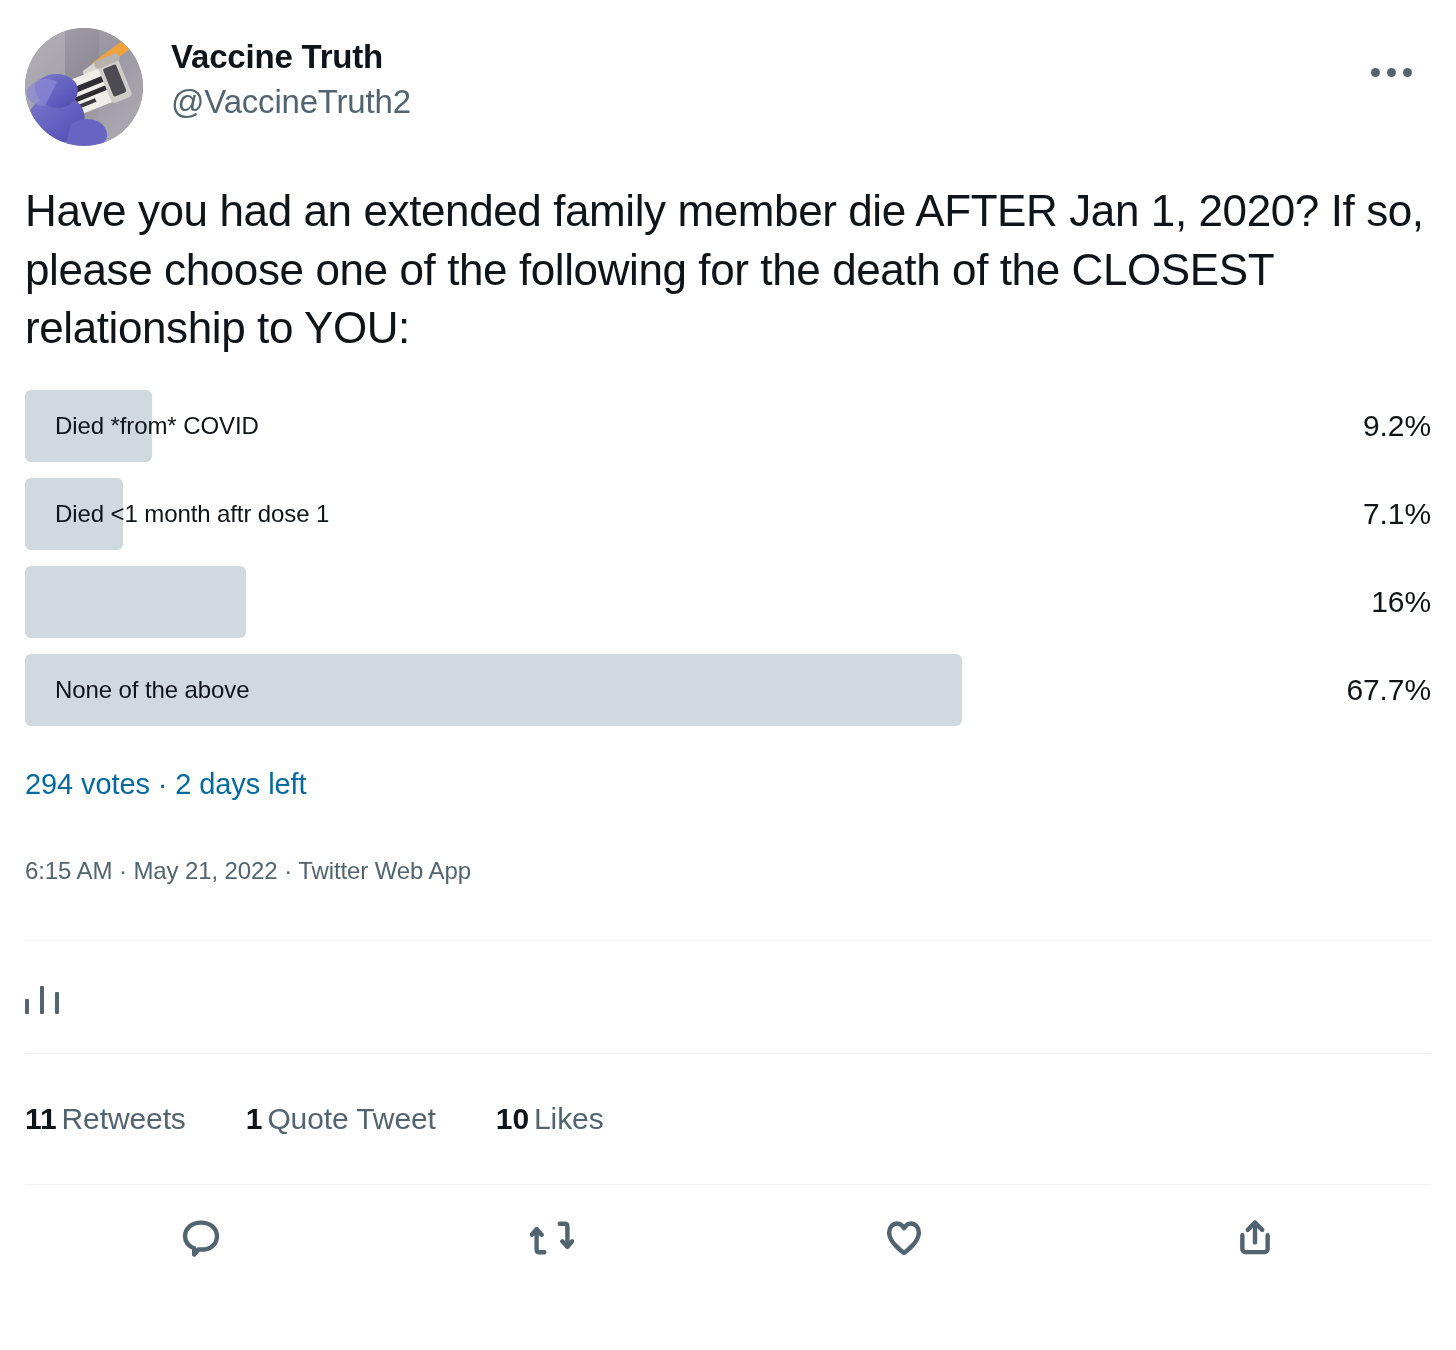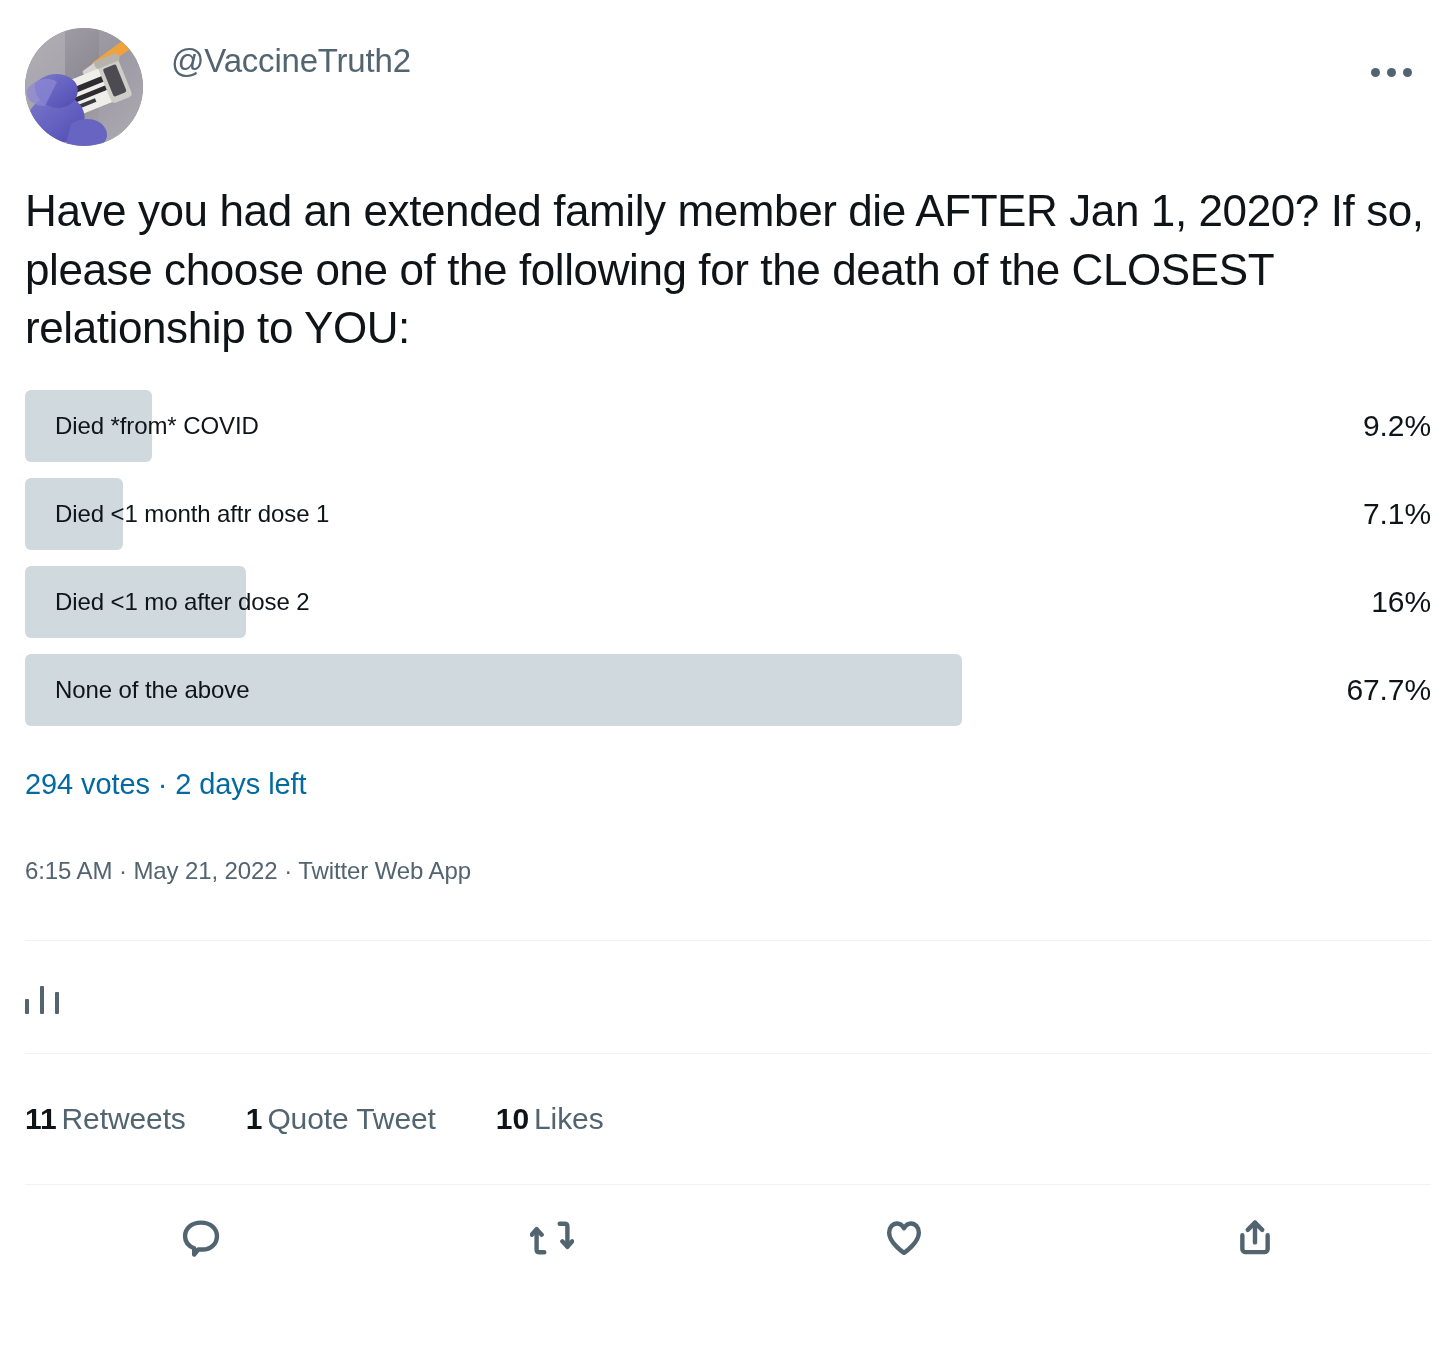--- a/index.html
+++ b/index.html
@@ -286,20 +286,21 @@
 
           <path d="M4 84 C16 64 36 62 50 72 C62 80 62 96 54 106 C42 120 10 118 2 104 Z" fill="url(#glove)"></path>
           <path d="M10 56 C22 42 42 44 50 54 C56 62 52 74 42 78 C28 84 8 74 10 56 Z" fill="url(#glove)"></path>
           <path d="M46 96 C58 88 74 90 80 100 C86 110 78 120 64 120 L40 120 Z" fill="#6865c2"></path>
           <path d="M2 62 C10 50 24 48 32 54 L20 78 C10 78 0 72 2 62 Z" fill="#8b88d3" opacity="0.75"></path>
         </g>
       </svg>
     </div>
 
     <div class="identity">
+      <div class="display-name">Vaccine Truth</div>
       <div class="handle">@VaccineTruth2</div>
     </div>
   </div>
 
   <div class="more-btn">
     <span class="dot"></span>
     <span class="dot"></span>
     <span class="dot"></span>
   </div>
 
@@ -320,21 +321,20 @@
         <div class="poll-fill" style="width: 7.1%; background: rgb(207, 217, 222);"></div>
       </div>
       <div class="poll-label">Died &lt;1 month aftr dose 1</div>
       <div class="poll-pct">7.1%</div>
     </div>
 
     <div class="poll-row">
       <div class="poll-track">
         <div class="poll-fill" style="width: 16%; background: rgb(207, 217, 222);"></div>
       </div>
-      <div class="poll-label">Died &lt;1 mo after dose 2</div>
       <div class="poll-pct">16%</div>
     </div>
 
     <div class="poll-row">
       <div class="poll-track">
         <div class="poll-fill" style="width: 67.7%; background: rgb(207, 217, 222);"></div>
       </div>
       <div class="poll-label">None of the above</div>
       <div class="poll-pct">67.7%</div>
     </div>

